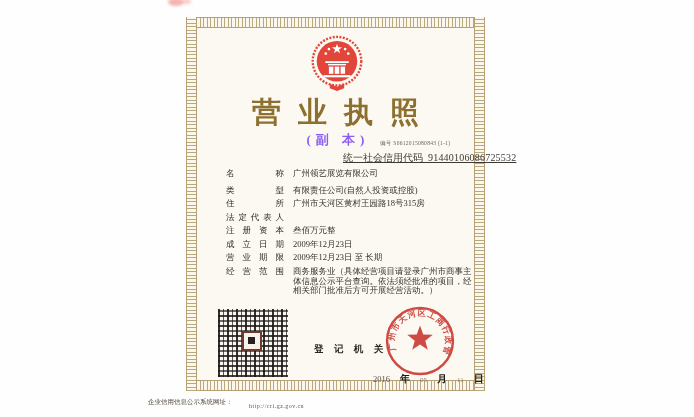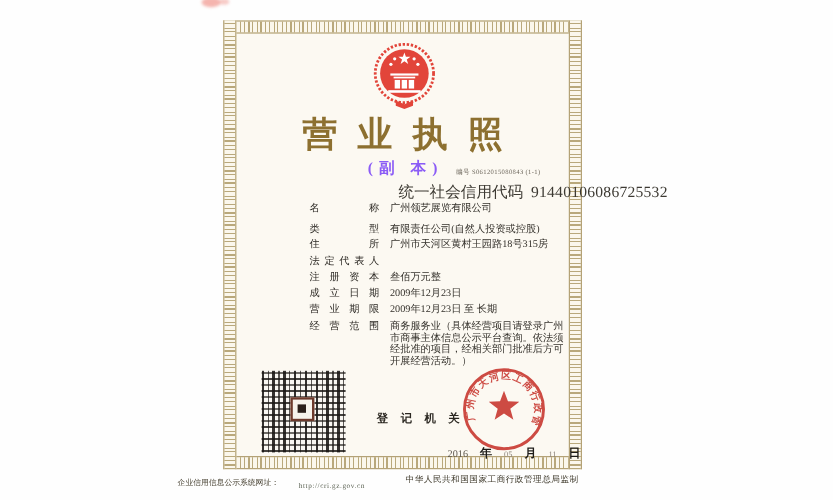--- a/index.html
+++ b/index.html
@@ -29,28 +29,28 @@
   .band.left { left:0; } .band.right { right:0; }
 
   .emblem { position:absolute; left:124px; top:17px; width:54px; height:58px; }
 
   .title { position:absolute; left:0; right:0; top:76px; text-align:center;
     font-size:29px; font-weight:bold; color:#8d7030; letter-spacing:17px; padding-left:17px; }
   .subtitle { position:absolute; left:0; right:0; top:114px; text-align:center;
     font-size:13px; font-weight:bold; color:#8b5cf6; letter-spacing:5px; padding-left:5px; }
 
   .serial { position:absolute; left:194px; top:123px; font-size:5.5px; color:#6b655a; letter-spacing:.3px; white-space:nowrap; }
-  .credit { position:absolute; left:146px; top:134px; font-size:13px; color:#3d3a33; white-space:nowrap; }
+  .credit { position:absolute; left:157px; top:134px; font-size:10px; color:#3d3a33; white-space:nowrap;text-decoration:underline; }
   .credit .cc-val { letter-spacing:.2px; }
 
   .rows { position:absolute; left:40px; top:152px; width:248px; }
   .row { display:flex; margin-bottom:4px; }
   .row.first { margin-bottom:7px; }
   .row .lab { width:58px; font-size:8.5px; line-height:9.5px; color:#2e2b26;
-    text-align:justify; text-align-last:justify; flex:none;margin-left:32px; }
+    text-align:justify; text-align-last:justify; flex:none; }
   .row .val { flex:1; padding-left:9px; font-size:8.5px; line-height:9.6px; color:#35322c; }
 
   .qr { position:absolute; left:32px; top:292px; width:70px; height:68px; background:#efece4; overflow:hidden;
     background-image:
       repeating-linear-gradient(90deg, rgba(25,22,20,.88) 0 2px, rgba(0,0,0,0) 2px 5px, rgba(25,22,20,.7) 5px 6px, rgba(0,0,0,0) 6px 9px),
       repeating-linear-gradient(0deg, rgba(25,22,20,.8) 0 2px, rgba(250,248,244,.9) 2px 5px, rgba(25,22,20,.6) 5px 7px, rgba(250,248,244,.85) 7px 10px);
   }
   .qr .eye { position:absolute; left:24px; top:22px; width:20px; height:20px; background:#f6f3ec;
     border:2.5px solid #6d3a2c; }
   .qr .eye-dot { position:absolute; left:4px; top:4px; width:7px; height:7px; background:#2a1f1a; }
@@ -170,15 +170,14 @@
       <span class="dl-num faint">05</span>
       <span class="dl-cn">月</span>
       <span class="dl-num faint">11</span>
       <span class="dl-cn">日</span>
     </div>
 
   </div>
 
   <div class="footer-left">企业信用信息公示系统网址：</div>
   <div class="footer-url">http://cri.gz.gov.cn</div>
-  <div class="footer-right">中华人民共和国国家工商行政管理总局监制</div>
 
 </div>
 
 </body></html>

